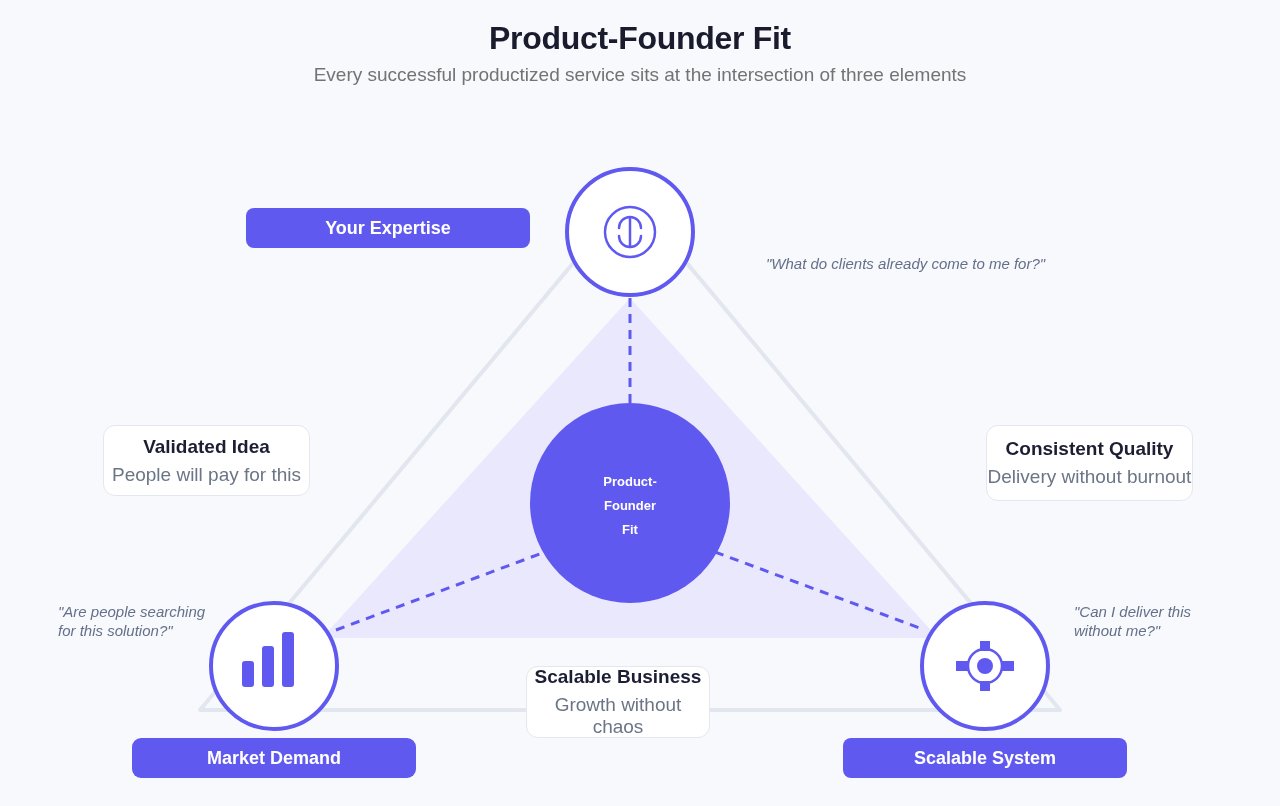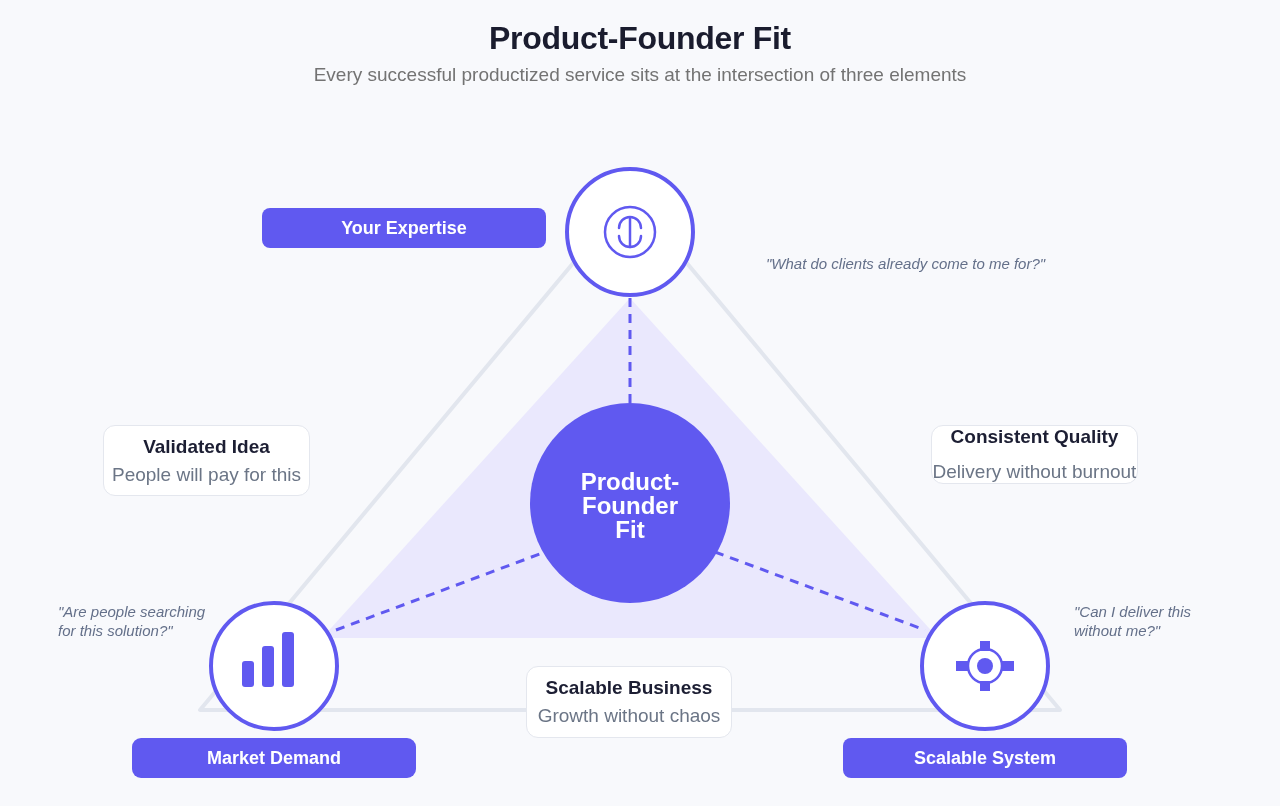--- a/index.html
+++ b/index.html
@@ -29,21 +29,21 @@
       display:flex; flex-direction:column; align-items:center; justify-content:center;
       box-sizing:border-box;
     }
     .card .h { font-size:19px; font-weight:700; color:#1c1e33; margin-bottom:6px; }
     .card .s { font-size:19px; color:#6b7586; }
     .quote {
       position:absolute; font-size:15px; font-style:italic; color:#64708a; line-height:19px;
     }
     .center-label {
       position:absolute; left:560px; top:470px; width:140px; text-align:center;
-      color:#fff; font-size:24px; font-weight:700; line-height:24px;
+      color:#fff; font-size:13px; font-weight:700; line-height:24px;
     }
   </style>
 </head>
 <body>
 
 <div class="title">Product-Founder Fit</div>
 <div class="subtitle">Every successful productized service sits at the intersection of three elements</div>
 
 <svg class="diagram" width="1280" height="806" viewBox="0 0 1280 806">
 
@@ -88,38 +88,38 @@
 
   <circle cx="630" cy="503" r="100" fill="#6059f0"></circle>
 </svg>
 
 <div class="center-label">
   <div>Product-</div>
   <div>Founder</div>
   <div>Fit</div>
 </div>
 
-<div class="pill" style="left:262px; top:208px;">Your Expertise</div>
+<div class="pill" style="left:246px; top:208px;">Your Expertise</div>
 <div class="pill" style="left:132px; top:738px;border-radius:9px;">Market Demand</div>
 <div class="pill" style="left:843px; top:738px;">Scalable System</div>
 
 <div class="quote" style="left:766px; top:254px;">"What do clients already come to me for?"</div>
 <div class="quote" style="left:58px; top:602px;">
   <div>"Are people searching</div>
   <div>for this solution?"</div>
 </div>
 <div class="quote" style="left:1074px; top:602px;">
   <div>"Can I deliver this</div>
   <div>without me?"</div>
 </div>
 
 <div class="card" style="left:103px; top:425px; width:207px; height:71px;">
   <div class="h">Validated Idea</div>
   <div class="s">People will pay for this</div>
 </div>
-<div class="card" style="left:931px; top:425px; width:207px; height:59px;justify-content:space-between;">
+<div class="card" style="left:986px; top:425px; width:207px; height:76px;">
   <div class="h">Consistent Quality</div>
   <div class="s">Delivery without burnout</div>
 </div>
-<div class="card" style="left:526px; top:666px; width:206px; height:72px;">
+<div class="card" style="left:526px; top:666px; width:184px; height:72px;">
   <div class="h">Scalable Business</div>
   <div class="s">Growth without chaos</div>
 </div>
 
 </body></html>

